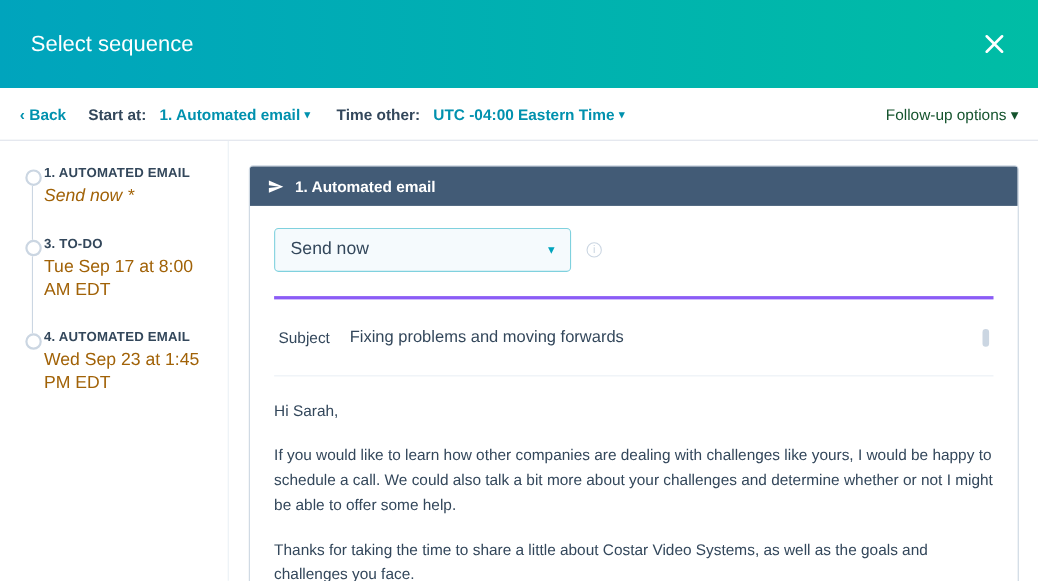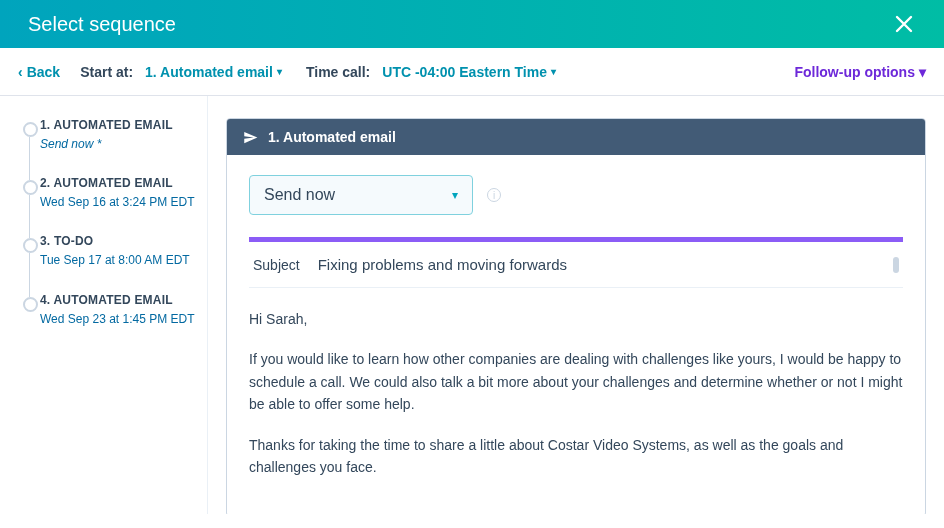--- a/index.html
+++ b/index.html
@@ -6,21 +6,21 @@
   body {
     font-family: -apple-system, BlinkMacSystemFont, "Segoe UI", Helvetica, Arial, sans-serif;
     background: #fff;
     width: 944px;
     height: 528px;
     overflow: hidden;
     color: #33475b;
   }
   .header {
     background: linear-gradient(90deg, #00a4bd 0%, #00bda5 100%);
-    height: 48px;
+    height: 80px;
     display: flex;
     align-items: center;
     justify-content: space-between;
     padding: 0 28px;
   }
   .header-title {
     color: #fff;
     font-size: 20px;
     font-weight: 400;
   }
@@ -54,22 +54,22 @@
     font-weight:600;
     display:inline-flex;
     align-items:center;
     gap:4px;
     cursor:pointer;
     margin-right: 16px;
   }
   .tb-select .caret { font-size:10px; }
   .spacer { flex:1; }
   .followup {
-    color:#6d28d9;
-    font-weight:700;
+    color:#14532d;
+    font-weight:400;
     display:inline-flex;
     align-items:center;
     gap:4px;
     cursor:pointer;
   }
   .content {
     display:flex;
     height: calc(528px - 62px - 48px);
   }
   .sidebar {
@@ -108,22 +108,22 @@
   .step:last-child::after { display:none; }
   .step-title {
     font-size:12px;
     font-weight:600;
     color:#33475b;
     letter-spacing:0.2px;
     margin-bottom:4px;
     cursor:pointer;
   }
   .step-sub {
-    font-size:12px;
-    color:#0369a1;
+    font-size:16px;
+    color:#a16207;
     line-height:1.35;
   }
   .step-sub.italic { font-style: italic; }
   .main {
     flex:1;
     padding: 22px 18px 0 18px;
     overflow-y:auto;
     position:relative;
   }
   .main::-webkit-scrollbar { width:10px; }
@@ -150,41 +150,41 @@
   .send-row {
     display:flex;
     align-items:center;
     gap:14px;
     margin-bottom:22px;
   }
   .send-select {
     border:1px solid #7fd1de;
     border-radius:4px;
     padding:10px 14px;
-    width:224px;
+    width:270px;
     display:flex;
     align-items:center;
     justify-content:space-between;
     color:#33475b;
     cursor:pointer;
     background:#f5fafd;
   }
   .send-select .caret { color:#00a4bd; font-size:12px;}
   .info-icon {
     width:14px;height:14px;border:1.5px solid #cbd6e2;border-radius:50%;
     color:#cbd6e2; font-size:10px;
     display:flex;align-items:center;justify-content:center;
   }
   .subject-row {
     display:flex;
     align-items:center;
     gap:18px;
-    border-top:5px solid #8b5cf6;
+    border-top:3px solid #8b5cf6;
     border-bottom:1px solid #eaf0f6;
-    padding:14px 4px;
+    padding:26px 4px;
     margin-bottom:20px;
   }
   .subject-label {
     font-size:14px;
     color:#33475b;
     font-weight:400;
   }
   .subject-value {
     font-size:15px;
     color:#33475b;
@@ -215,41 +215,37 @@
 <div class="toolbar">
   <div class="back">
     <span>‹</span>
     <span>Back</span>
   </div>
   <span class="tb-label">Start at:</span>
   <span class="tb-select">
     <span>1. Automated email</span>
     <span class="caret">▾</span>
   </span>
-  <span class="tb-label">Time call:</span>
+  <span class="tb-label">Time other:</span>
   <span class="tb-select">
     <span>UTC -04:00 Eastern Time</span>
     <span class="caret">▾</span>
   </span>
   <div class="spacer"></div>
   <span class="followup">
     <span>Follow-up options</span>
     <span class="caret">▾</span>
   </span>
 </div>
 
 <div class="content">
   <div class="sidebar" id="sidebar">
       <div class="step">
         <div class="step-title">1. AUTOMATED EMAIL</div>
         <div class="step-sub italic">Send now *</div>
-      </div>
-      <div class="step">
-        <div class="step-title">2. AUTOMATED EMAIL</div>
-        <div class="step-sub">Wed Sep 16 at 3:24 PM EDT</div>
       </div>
       <div class="step">
         <div class="step-title">3. TO-DO</div>
         <div class="step-sub">Tue Sep 17 at 8:00 AM EDT</div>
       </div>
       <div class="step">
         <div class="step-title">4. AUTOMATED EMAIL</div>
         <div class="step-sub">Wed Sep 23 at 1:45 PM EDT</div>
       </div>
     </div>

